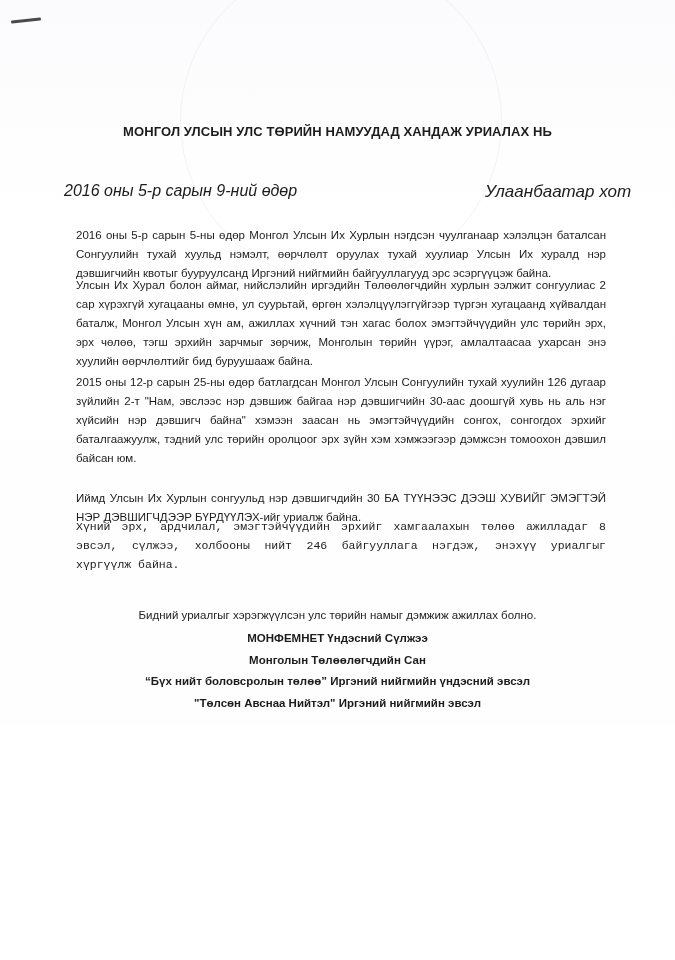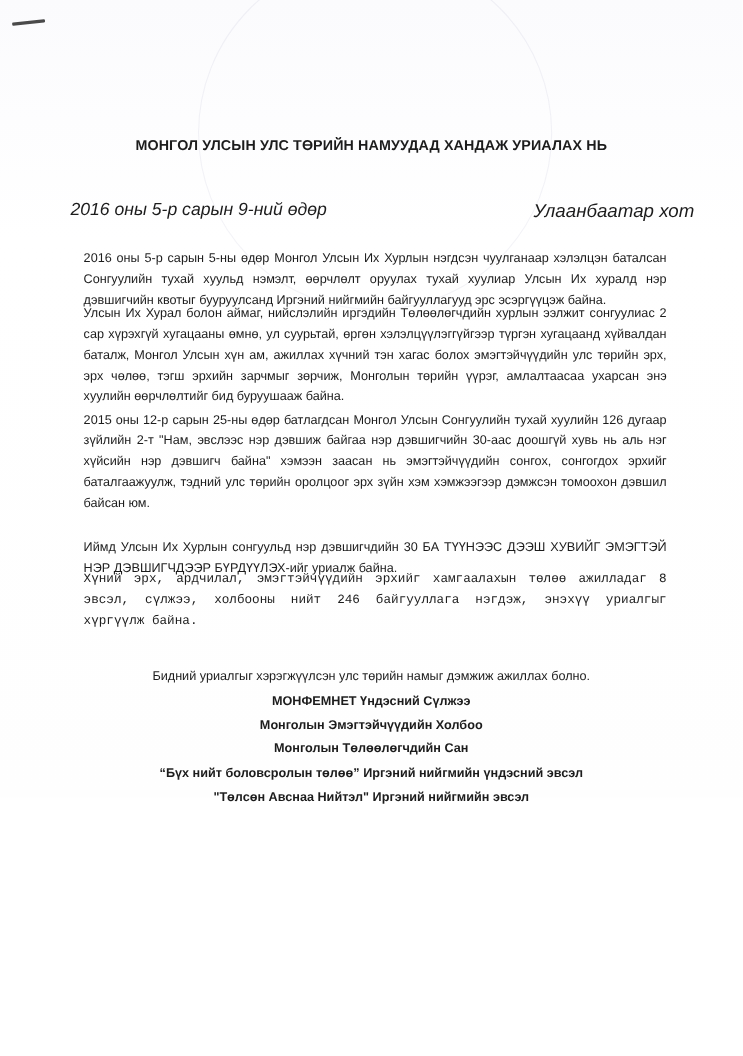--- a/index.html
+++ b/index.html
@@ -109,19 +109,18 @@
   <div class="para" style="top:226px;">2016 оны 5-р сарын 5-ны өдөр Монгол Улсын Их Хурлын нэгдсэн чуулганаар хэлэлцэн баталсан Сонгуулийн тухай хуульд нэмэлт, өөрчлөлт оруулах тухай хуулиар Улсын Их хуралд нэр дэвшигчийн квотыг бууруулсанд Иргэний нийгмийн байгууллагууд эрс эсэргүүцэж байна.</div>
   <div class="para" style="top:276px;">Улсын Их Хурал болон аймаг, нийслэлийн иргэдийн Төлөөлөгчдийн хурлын ээлжит сонгуулиас 2 сар хүрэхгүй хугацааны өмнө, ул суурьтай, өргөн хэлэлцүүлэггүйгээр түргэн хугацаанд хүйвалдан баталж, Монгол Улсын хүн ам, ажиллах хүчний тэн хагас болох эмэгтэйчүүдийн улс төрийн эрх, эрх чөлөө, тэгш эрхийн зарчмыг зөрчиж, Монголын төрийн үүрэг, амлалтаасаа ухарсан энэ хуулийн өөрчлөлтийг бид буруушааж байна.</div>
   <div class="para" style="top:373px;">2015 оны 12-р сарын 25-ны өдөр батлагдсан Монгол Улсын Сонгуулийн тухай хуулийн 126 дугаар зүйлийн 2-т "Нам, эвслээс нэр дэвшиж байгаа нэр дэвшигчийн 30-аас доошгүй хувь нь аль нэг хүйсийн нэр дэвшигч байна" хэмээн заасан нь эмэгтэйчүүдийн сонгох, сонгогдох эрхийг баталгаажуулж, тэдний улс төрийн оролцоог эрх зүйн хэм хэмжээгээр  дэмжсэн томоохон дэвшил байсан юм.</div>
   <div class="para" style="top:449px;margin-top:40px;">Иймд Улсын Их Хурлын сонгуульд нэр дэвшигчдийн 30 БА ТҮҮНЭЭС ДЭЭШ ХУВИЙГ ЭМЭГТЭЙ НЭР ДЭВШИГЧДЭЭР БҮРДҮҮЛЭХ-ийг уриалж байна.</div>
   <div class="para" style="top:517px;font-family:Liberation Mono, monospace;">Хүний эрх, ардчилал, эмэгтэйчүүдийн эрхийг хамгаалахын төлөө ажилладаг 8 эвсэл, сүлжээ, холбооны нийт 246 байгууллага нэгдэж, энэхүү уриалгыг хүргүүлж байна.</div>
 
   <div class="centered-line" style="top:567px;margin-top:42px;">Бидний уриалгыг хэрэгжүүлсэн улс төрийн намыг дэмжиж ажиллах болно.</div>
 
   <div class="signatories">
     <div class="signatory">МОНФЕМНЕТ Үндэсний Сүлжээ</div>
-    <div class="signatory">Монголын Эмэгтэйчүүдийн Холбоо</div>
     <div class="signatory">Монголын Төлөөлөгчдийн Сан</div>
     <div class="signatory">“Бүх нийт боловсролын төлөө” Иргэний нийгмийн үндэсний эвсэл</div>
     <div class="signatory">"Төлсөн Авснаа Нийтэл" Иргэний нийгмийн эвсэл</div>
   </div>
 
 </div>
 
 </body></html>

